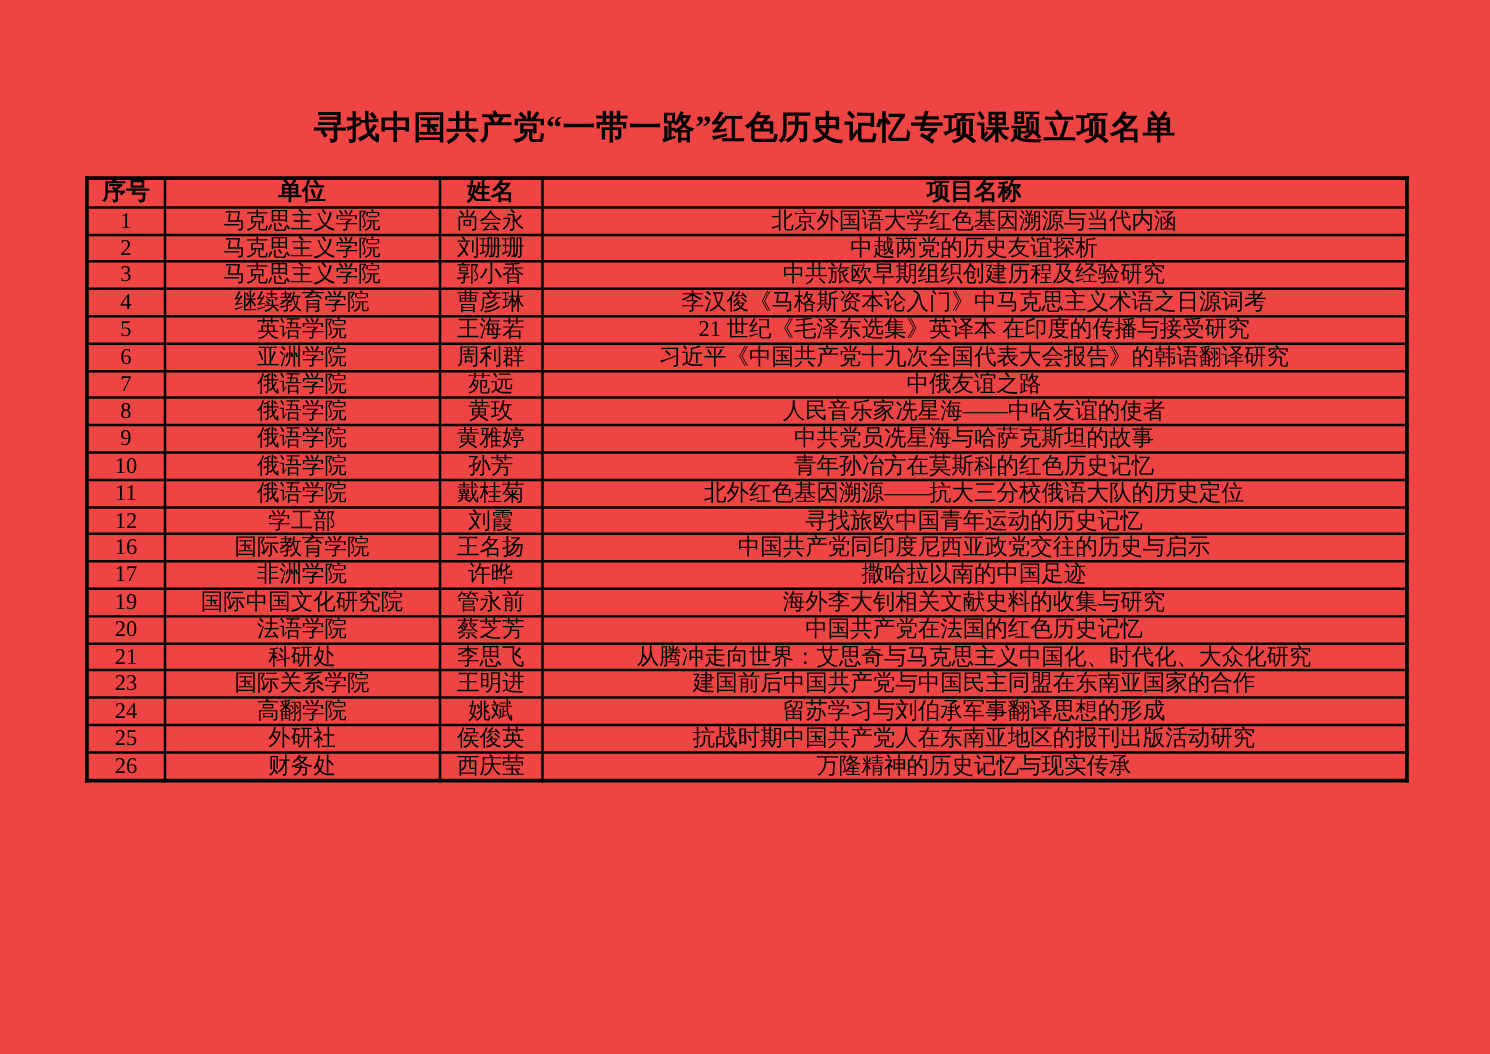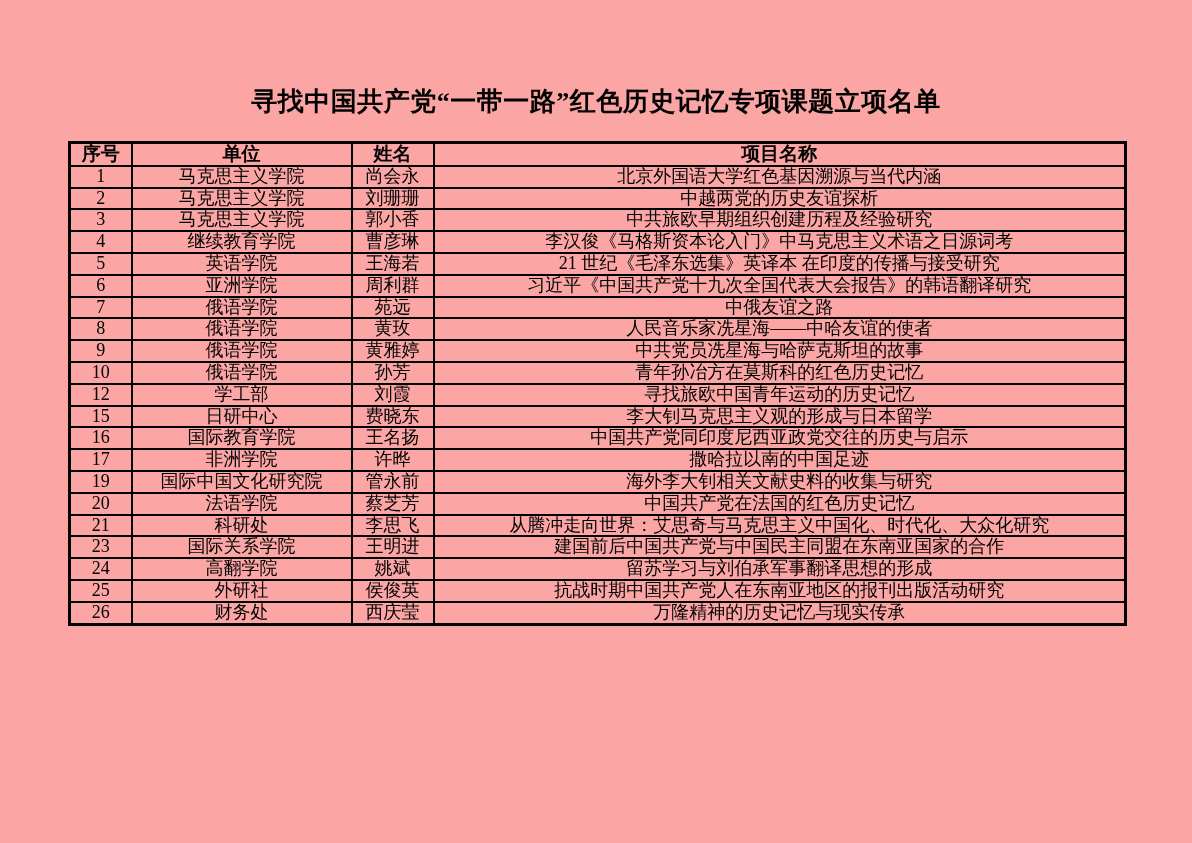--- a/index.html
+++ b/index.html
@@ -10,21 +10,21 @@
     width: 1192px;
     height: 843px;
     font-family: "Liberation Serif", serif;
     color: #000000;
     position: relative;
   }
   .page {
     position: relative;
     width: 1192px;
     height: 843px;
-    background: #fca5a5;
+    background: #ef4444;
     overflow: hidden;
   }
   .doc-title {
     position: absolute;
     top: 84px;
     left: 0;
     width: 100%;
     text-align: center;
     font-size: 26px;
     font-weight: bold;
@@ -139,32 +139,32 @@
           <td>黄雅婷</td>
           <td>中共党员冼星海与哈萨克斯坦的故事</td>
         </tr>
         <tr>
           <td>10</td>
           <td>俄语学院</td>
           <td>孙芳</td>
           <td>青年孙冶方在莫斯科的红色历史记忆</td>
         </tr>
         <tr>
+          <td>11</td>
+          <td>俄语学院</td>
+          <td>戴桂菊</td>
+          <td>北外红色基因溯源——抗大三分校俄语大队的历史定位</td>
+        </tr>
+        <tr>
           <td>12</td>
           <td>学工部</td>
           <td>刘霞</td>
           <td>寻找旅欧中国青年运动的历史记忆</td>
         </tr>
         <tr>
-          <td>15</td>
-          <td>日研中心</td>
-          <td>费晓东</td>
-          <td>李大钊马克思主义观的形成与日本留学</td>
-        </tr>
-        <tr>
           <td>16</td>
           <td>国际教育学院</td>
           <td>王名扬</td>
           <td>中国共产党同印度尼西亚政党交往的历史与启示</td>
         </tr>
         <tr>
           <td>17</td>
           <td>非洲学院</td>
           <td>许晔</td>
           <td>撒哈拉以南的中国足迹</td>

